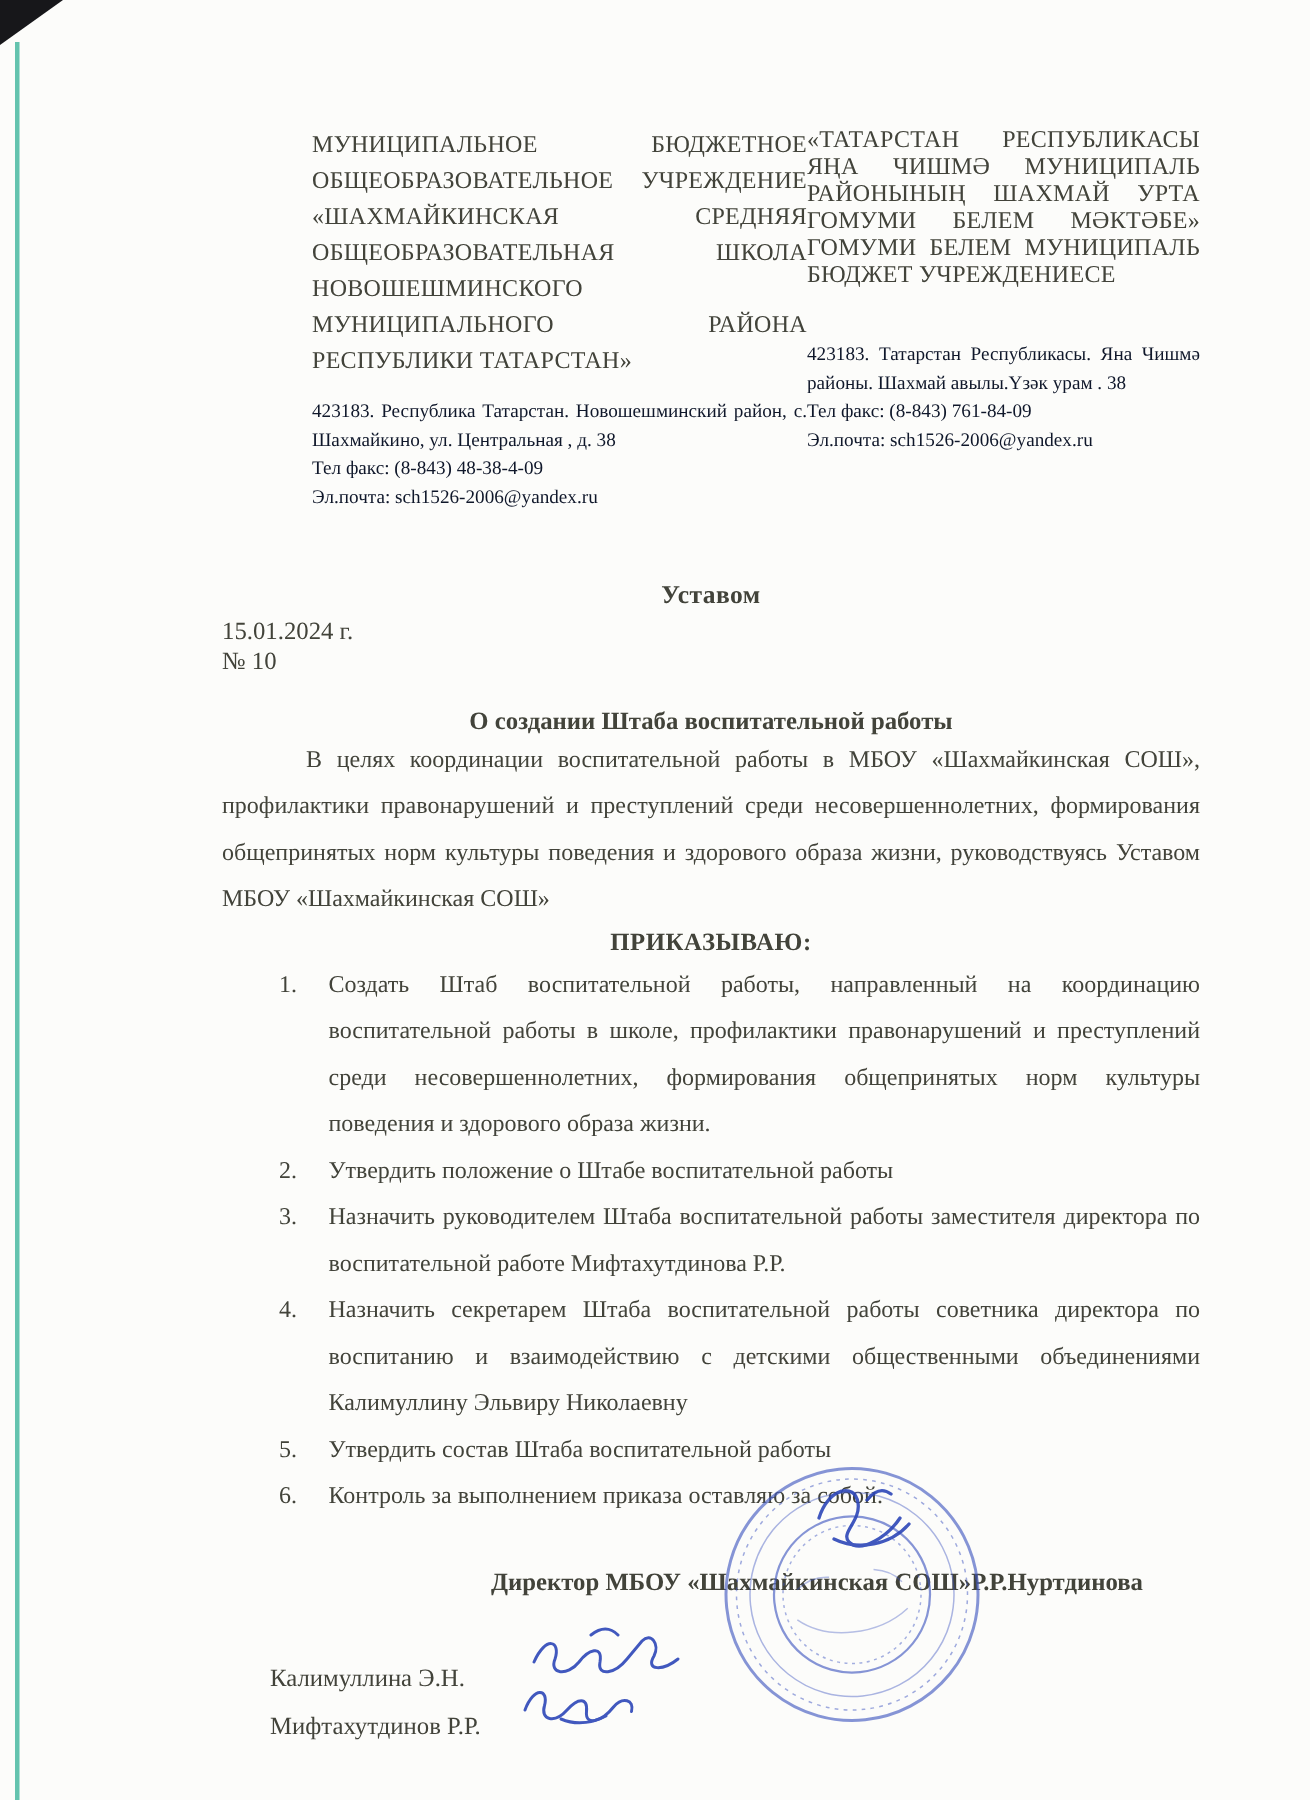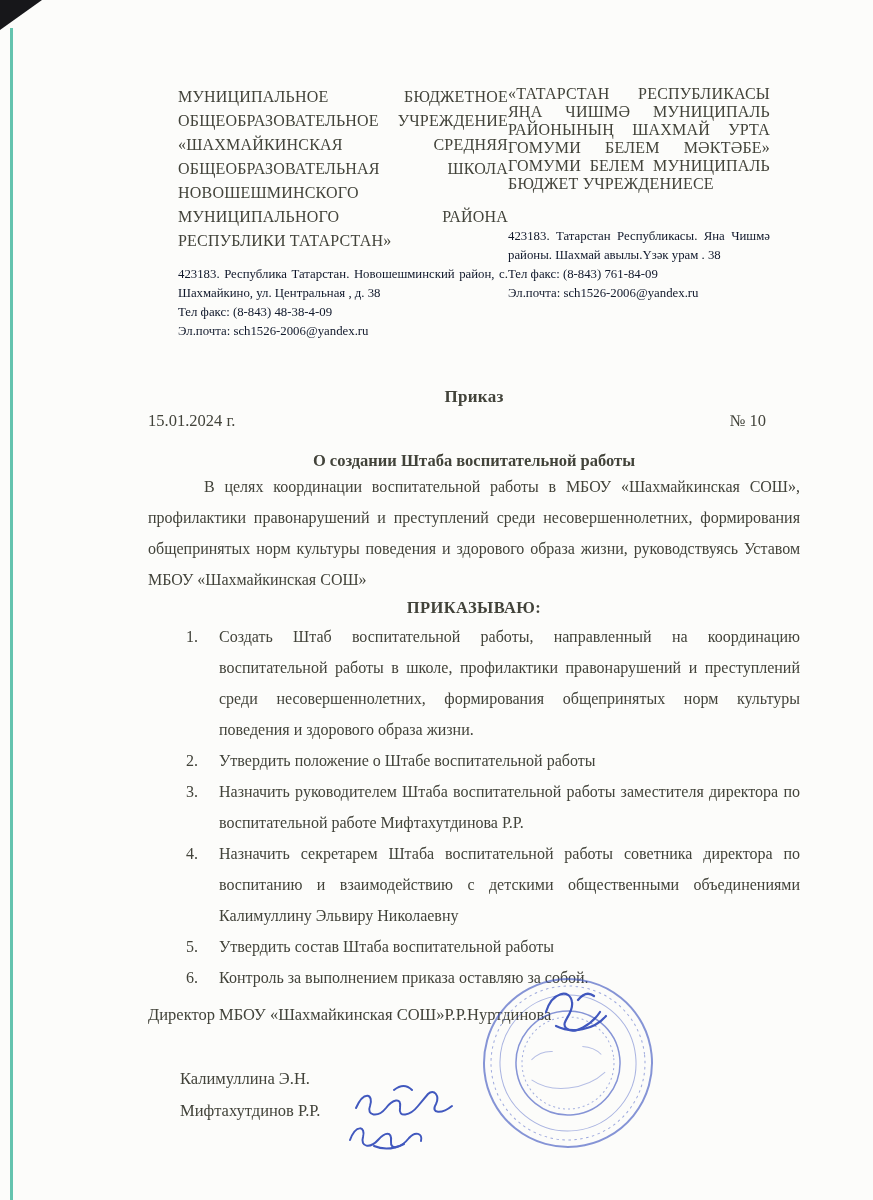--- a/index.html
+++ b/index.html
@@ -20,21 +20,21 @@
     background:#17171a;
     clip-path:polygon(0 0,100% 0,0 100%);
   }
   .page{
     position:relative;
     padding:85px 73px 0 148px;
     box-sizing:border-box;
     width:873px;height:1200px;
   }
   
-  .letterhead{display:flex;justify-content:center;}
+  .letterhead{display:flex;justify-content:flex-end;}
   .lh-col{display:flex;flex-direction:column;}
   .lh-left{width:330px;}
   .lh-right{width:262px;}
   .org-name{
     font-size:16px;line-height:24px;
     text-align:justify;text-align-last:left;
     letter-spacing:.2px;
   }
   .lh-right .org-name{line-height:18px;}
   .addr{
@@ -45,21 +45,21 @@
   }
   .lh-right .addr{margin-top:34px;}
   .addr div{margin:0;}
   
   .doc-type{
     margin-top:46px;text-align:center;
     font-size:17px;font-weight:bold;letter-spacing:.3px;
   }
   .date-row{
     display:flex;justify-content:space-between;align-items:baseline;
-    margin-top:4px;font-size:16.5px;
+    margin-top:4px;font-size:16.5px;flex-direction:column;
   }
   .order-number{margin-right:34px;}
   .order-title{
     margin-top:20px;text-align:center;
     font-size:16.5px;font-weight:bold;
   }
   .preamble{
     margin-top:0;
     font-size:16px;line-height:31px;
     text-align:justify;
@@ -75,22 +75,22 @@
   ol.order-list li{
     position:relative;padding-left:33px;
     font-size:16px;line-height:31px;
     text-align:justify;
   }
   ol.order-list li .num{
     position:absolute;left:0;top:0;
   }
   
   .sig-row{
-    display:flex;justify-content:flex-start;align-items:baseline;
-    margin-top:12px;font-size:16.5px;
+    display:flex;justify-content:flex-end;align-items:baseline;
+    margin-top:32px;font-size:16.5px;font-weight:bold;
   }
   .sig-name{margin-right:38px;}
   .ack-block{
     margin-top:38px;margin-left:32px;
     font-size:16.5px;line-height:32px;
   }
   .ack-line{height:32px;}
   
   .stamp-wrap{
     position:absolute;left:480px;top:972px;width:176px;height:182px;
@@ -119,21 +119,21 @@
     <div class="lh-col lh-right">
       <div class="org-name">«ТАТАРСТАН РЕСПУБЛИКАСЫ ЯҢА ЧИШМӘ МУНИЦИПАЛЬ РАЙОНЫНЫҢ ШАХМАЙ УРТА ГОМУМИ БЕЛЕМ МӘКТӘБЕ» ГОМУМИ БЕЛЕМ МУНИЦИПАЛЬ БЮДЖЕТ УЧРЕЖДЕНИЕСЕ</div>
       <div class="addr">
         <div>423183. Татарстан Республикасы. Яна Чишмә районы. Шахмай авылы.Үзәк урам . 38</div>
         <div>Тел факс: (8-843) 761-84-09</div>
         <div>Эл.почта: sch1526-2006@yandex.ru</div>
       </div>
     </div>
   </div>
 
-  <div class="doc-type">Приказ</div>
+  <div class="doc-type">Уставом</div>
 
   <div class="date-row">
     <span class="order-date">15.01.2024 г.</span>
     <span class="order-number">№ 10</span>
   </div>
 
   <div class="order-title">О создании Штаба воспитательной работы</div>
 
   <div class="preamble">В целях координации воспитательной работы в МБОУ «Шахмайкинская СОШ», профилактики правонарушений и преступлений среди несовершеннолетних, формирования общепринятых норм культуры поведения и здорового образа жизни, руководствуясь Уставом МБОУ «Шахмайкинская СОШ»</div>
 

